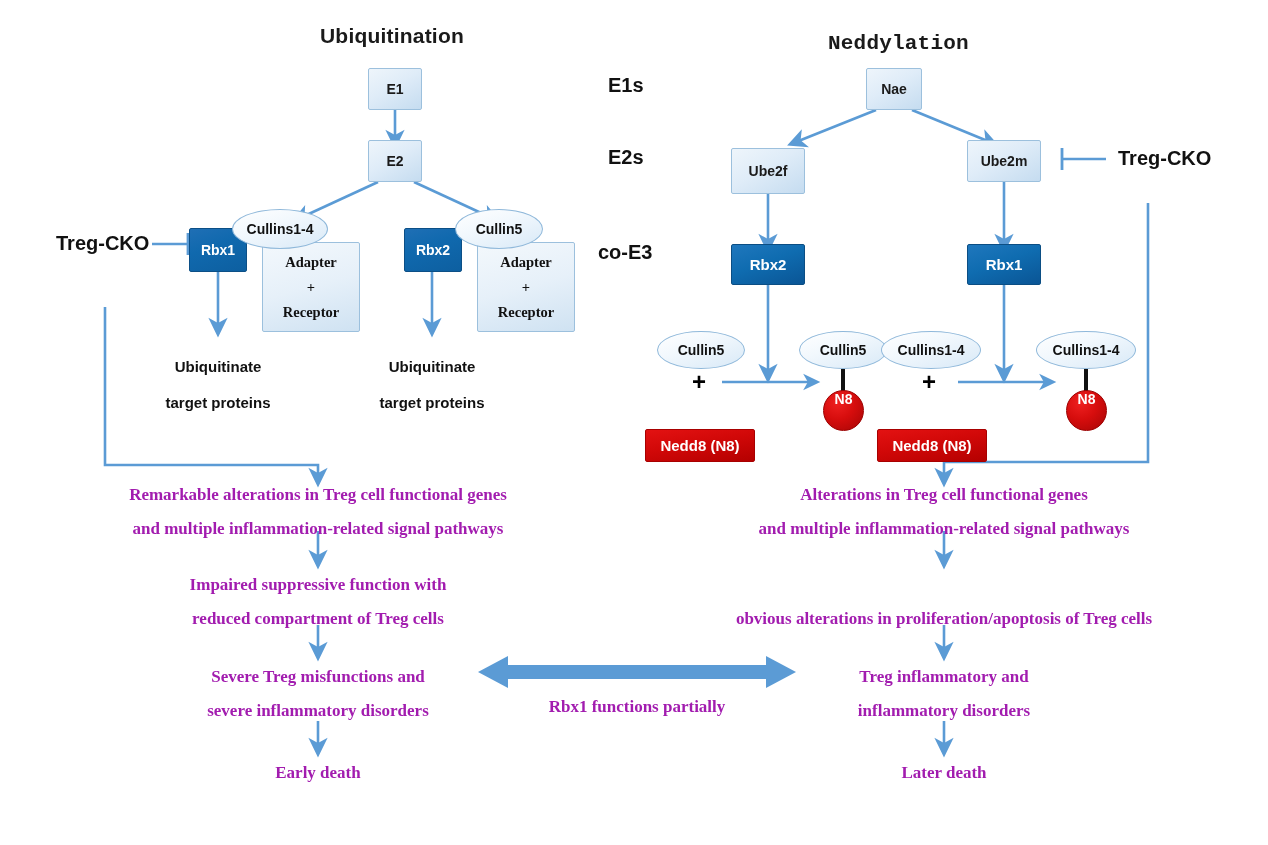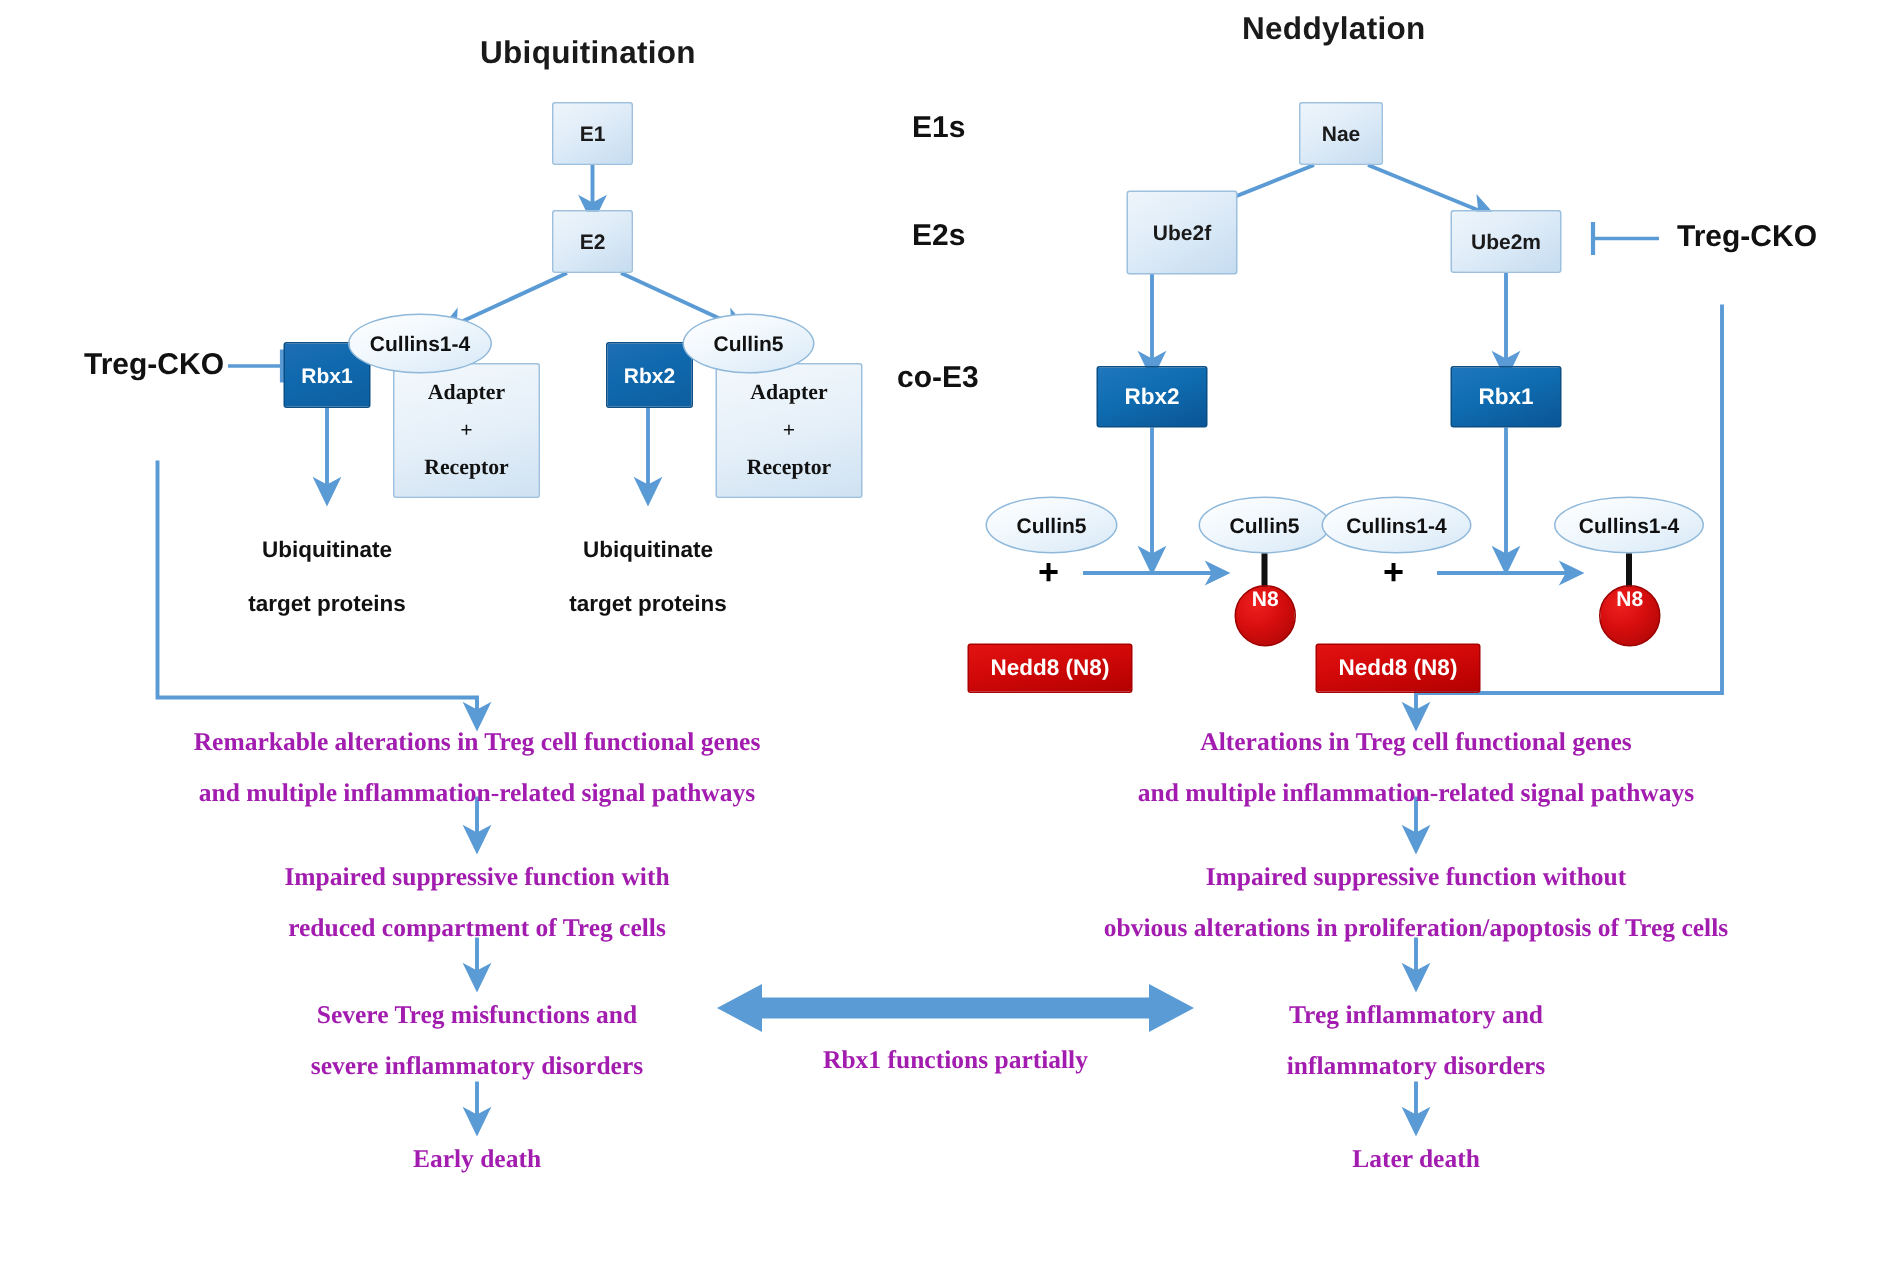--- a/index.html
+++ b/index.html
@@ -237,21 +237,21 @@
     <line x1="944" y1="531" x2="944" y2="560" stroke="#5B9BD5" stroke-width="2.6" marker-end="url(#ah)"></line>
     <line x1="944" y1="625" x2="944" y2="652" stroke="#5B9BD5" stroke-width="2.6" marker-end="url(#ah)"></line>
     <line x1="944" y1="721" x2="944" y2="748" stroke="#5B9BD5" stroke-width="2.6" marker-end="url(#ah)"></line>
 
     <g>
       <polygon points="478,672 508,656 508,665 766,665 766,656 796,672 766,688 766,679 508,679 508,688" fill="#5B9BD5"></polygon>
     </g>
   </svg>
 
   <div class="abs title" style="left:320px; top:24px; width:150px;">Ubiquitination</div>
-  <div class="abs title" style="left:828px; top:8px; width:150px;">Neddylation</div>
+  <div class="abs title" style="left:828px; top:32px; width:150px;font-family:Liberation Mono, monospace;">Neddylation</div>
 
   <div class="abs tier-label" style="left:608px; top:74px;">E1s</div>
   <div class="abs tier-label" style="left:608px; top:146px;">E2s</div>
   <div class="abs tier-label" style="left:598px; top:241px;">co-E3</div>
 
   <div class="abs cko-label" style="left:56px; top:232px;">Treg-CKO</div>
   <div class="abs cko-label" style="left:1118px; top:147px;">Treg-CKO</div>
 
   <div class="lightbox" style="left:368px; top:68px; width:54px; height:42px;">
     <span>E1</span>
@@ -287,21 +287,21 @@
     <span>Cullin5</span>
   </div>
 
   <div class="abs sans-note ctr" style="left:352px; top:352px; width:160px;">Ubiquitinate</div>
   <div class="abs sans-note ctr" style="left:352px; top:388px; width:160px;">target proteins</div>
 
   <div class="lightbox" style="left:866px; top:68px; width:56px; height:42px;">
     <span>Nae</span>
   </div>
 
-  <div class="lightbox" style="left:731px; top:127px; width:74px; height:56px;margin-left:20px;">
+  <div class="lightbox" style="left:731px; top:148px; width:74px; height:46px;">
     <span>Ube2f</span>
   </div>
   <div class="lightbox" style="left:967px; top:140px; width:74px; height:42px;">
     <span>Ube2m</span>
   </div>
 
   <div class="rbxbox-big" style="left:731px; top:244px; width:74px; height:41px;">
     <span>Rbx2</span>
   </div>
   <div class="rbxbox-big" style="left:967px; top:244px; width:74px; height:41px;">
@@ -347,21 +347,20 @@
   <div class="abs serif-line ctr" style="left:38px; top:602px; width:560px;">reduced compartment of Treg cells</div>
 
   <div class="abs serif-line ctr" style="left:38px; top:660px; width:560px;">Severe Treg misfunctions and</div>
   <div class="abs serif-line ctr" style="left:38px; top:694px; width:560px;">severe inflammatory disorders</div>
 
   <div class="abs serif-line ctr" style="left:38px; top:756px; width:560px;">Early death</div>
 
   <div class="abs serif-line ctr" style="left:664px; top:478px; width:560px;">Alterations in Treg cell functional genes</div>
   <div class="abs serif-line ctr" style="left:664px; top:512px; width:560px;">and multiple inflammation-related signal pathways</div>
 
-  <div class="abs serif-line ctr" style="left:664px; top:568px; width:560px;">Impaired suppressive function without</div>
   <div class="abs serif-line ctr" style="left:664px; top:602px; width:560px;">obvious alterations in proliferation/apoptosis of Treg cells</div>
 
   <div class="abs serif-line ctr" style="left:664px; top:660px; width:560px;">Treg inflammatory and</div>
   <div class="abs serif-line ctr" style="left:664px; top:694px; width:560px;">inflammatory disorders</div>
 
   <div class="abs serif-line ctr" style="left:664px; top:756px; width:560px;">Later death</div>
 
   <div class="abs serif-line ctr" style="left:457px; top:690px; width:360px;">Rbx1 functions partially</div>
 
 </div>

